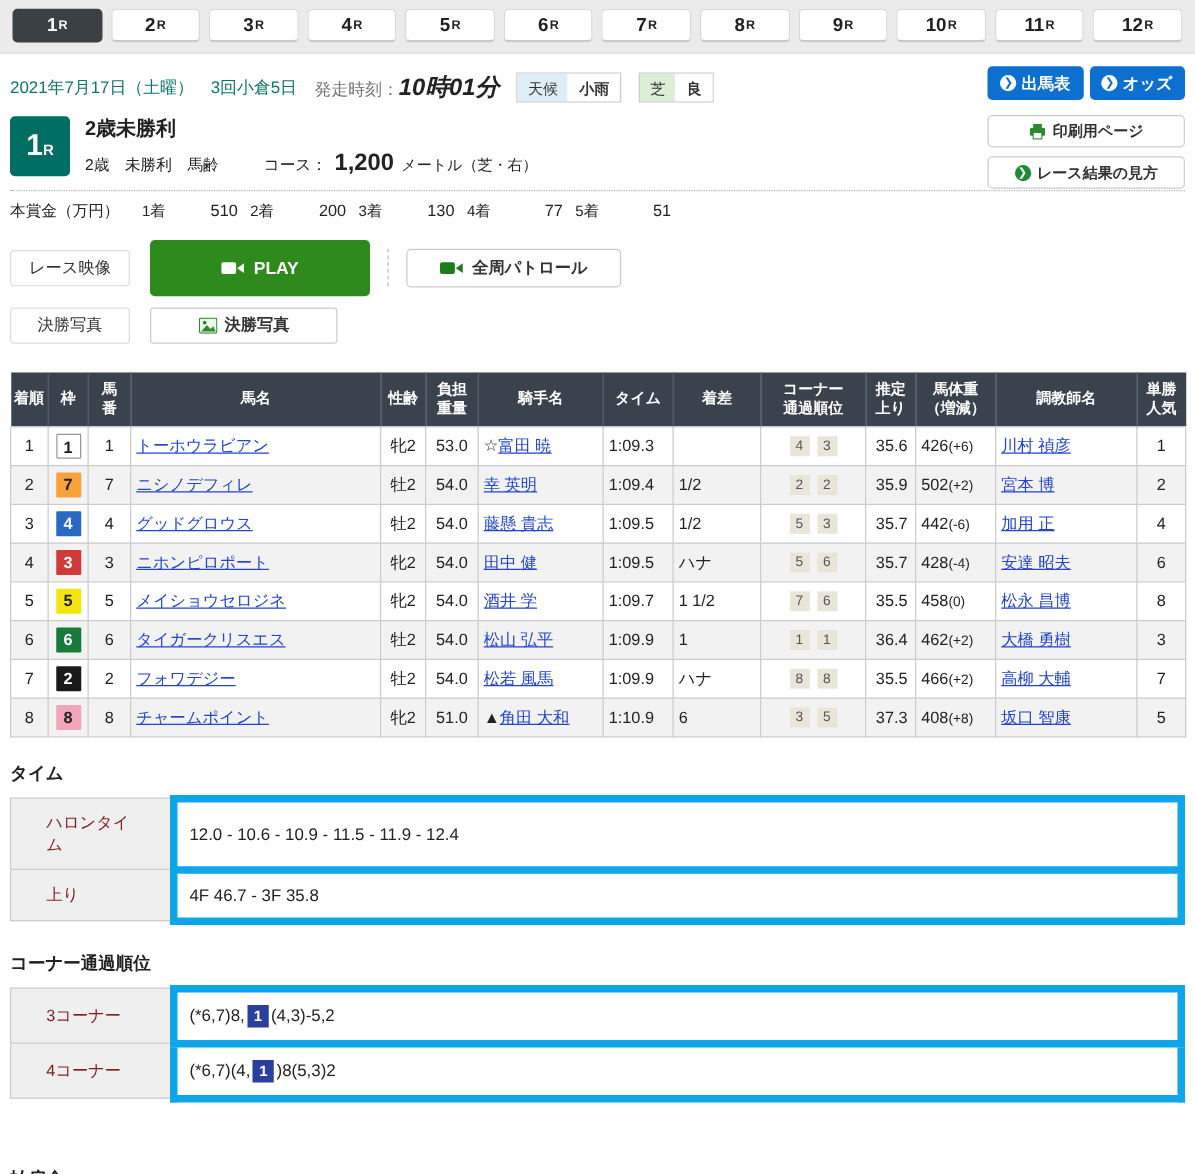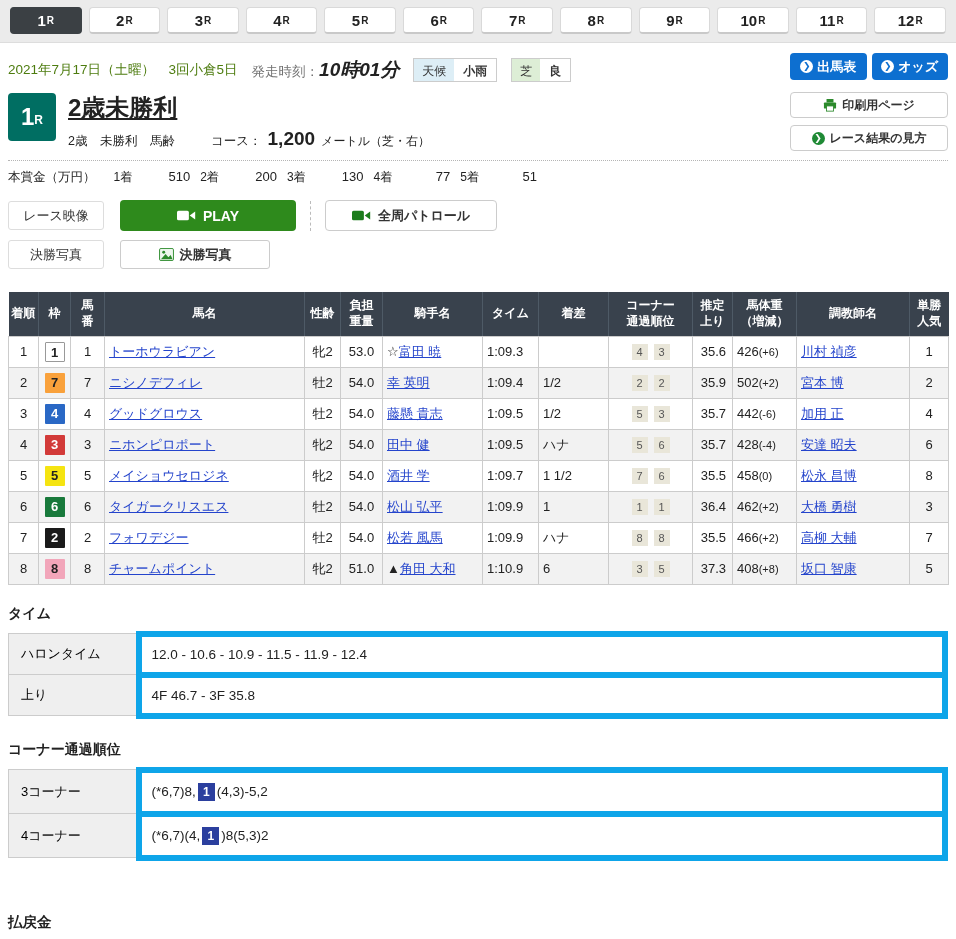--- a/index.html
+++ b/index.html
@@ -36,36 +36,36 @@
   .tab .rsub { font-size: 10px; font-weight: bold; margin-left: 1px; }
   .tab.active {
     background: #3b4044;
     border-color: #3b4044;
     color: #fff;
   }
   
   .content { padding: 0 8px; }
   .race-head { position: relative; padding-top: 12px; }
   .date-row { display: flex; align-items: center; gap: 14px; padding: 2px 0 10px 0; }
-  .date-text { font-size: 13.5px; color: #4d7c0f; }
+  .date-text { font-size: 13.5px; color: #0f766e; }
   .start-label { font-size: 13.5px; color: #737373; }
   .start-time { font-size: 19px; font-weight: bold; color: #222; font-style: italic; }
   .badge { display: flex; border: 1px solid #ccc; font-size: 12px; height: 24px; }
   .badge .b-label { padding: 4px 8px; }
   .badge .b-value { padding: 4px 9px; background: #fff; font-weight: bold; }
   .badge.weather .b-label { background: #ddeef6; font-family: Liberation Serif, serif; }
   .badge.turf .b-label { background: #ddeed6; }
   .race-title-row { display: flex; gap: 12px; align-items: flex-start; padding-bottom: 10px; }
   .race-num-box {
     width: 48px; height: 48px; background: #006e62; border-radius: 4px;
     color: #fff; display: flex; align-items: center; justify-content: center;
     font-weight: bold; font-size: 24px; flex: none;
   }
   .race-num-box .rsub { font-size: 12px; margin-top: 6px; }
-  .race-title { font-size: 24px; font-weight: bold; color: #222; line-height: 1.1; padding-top: 2px; text-decoration: underline; }
+  .race-title { font-size: 16px; font-weight: bold; color: #222; line-height: 1.1; padding-top: 2px; }
   .race-cond-row { display: flex; align-items: baseline; gap: 6px; margin-top: 7px; font-size: 12.5px; color: #222; }
   .course-label { margin-left: 30px; }
   .course-value { font-size: 19px; font-weight: bold; }
   .course-suffix { font-size: 12px; }
   .prize-row {
     border-top: 1px dotted #b5b5b5;
     padding: 8px 0 10px 0;
     display: flex; align-items: baseline; gap: 0;
     font-size: 12.5px; color: #222;
   }
@@ -99,21 +99,21 @@
     line-height: 1; flex: none;
   }
   
   .media-area { padding: 4px 0 14px 0; }
   .media-row { display: flex; align-items: center; margin-bottom: 9px; }
   .media-label {
     width: 96px; height: 29px; background: #fff; border: 1px solid #ddd; border-radius: 3px;
     display: flex; align-items: center; justify-content: center; font-size: 13px; color: #333;
   }
   .btn-play {
-    width: 176px; height: 31px; margin-left: 16px;
+    width: 176px; height: 45px; margin-left: 16px;
     background: #2e8a1c; border: 1px solid #27761731; border-radius: 4px;
     color: #fff; font-weight: bold; font-size: 14px; cursor: pointer;
     display: flex; align-items: center; justify-content: center; gap: 7px;
     font-family: inherit; border: none;
   }
   .media-divider { width: 0; height: 30px; border-left: 1px dashed #bbb; margin: 0 14px; }
   .btn-patrol {
     width: 172px; height: 31px;
     background: #fff; border: 1px solid #ccc; border-radius: 4px;
     color: #333; font-weight: bold; font-size: 13px; cursor: pointer;
@@ -152,22 +152,22 @@
     display: inline-block; width: 16px; height: 16px; line-height: 16px;
     background: #e9e6d9; color: #555; font-size: 11px; text-align: center; margin: 0 3px;
   }
   .bw-diff { font-size: 11px; }
   .jk-mark { color: #222; }
   
   .section-title { font-size: 14px; font-weight: bold; color: #222; margin: 4px 0 8px 0; }
   .kv { width: 940px; table-layout: fixed; margin-bottom: 22px; }
   .kv th {
     width: 130px; background: #efefef; border: 1px solid #ccc;
-    font-size: 13px; font-weight: normal; color: #000000; text-align: left;
-    padding: 10px 12px;
+    font-size: 13px; font-weight: normal; color: #7f1d1d; text-align: left;
+    padding: 10px 28px;
   }
   .kv td { border: 6px solid #0ea5e9; padding: 10px 10px; font-size: 13.5px; color: #222; }
   .pass-box {
     display: inline-block; min-width: 17px; height: 18px; line-height: 18px;
     background: #2b3f9e; color: #fff; text-align: center; font-size: 12px;
     padding: 0 2px; margin: 0 2px; font-weight: bold;
   }
   
   .payout-title {
     font-size: 14.5px; font-weight: bold; color: #222;

